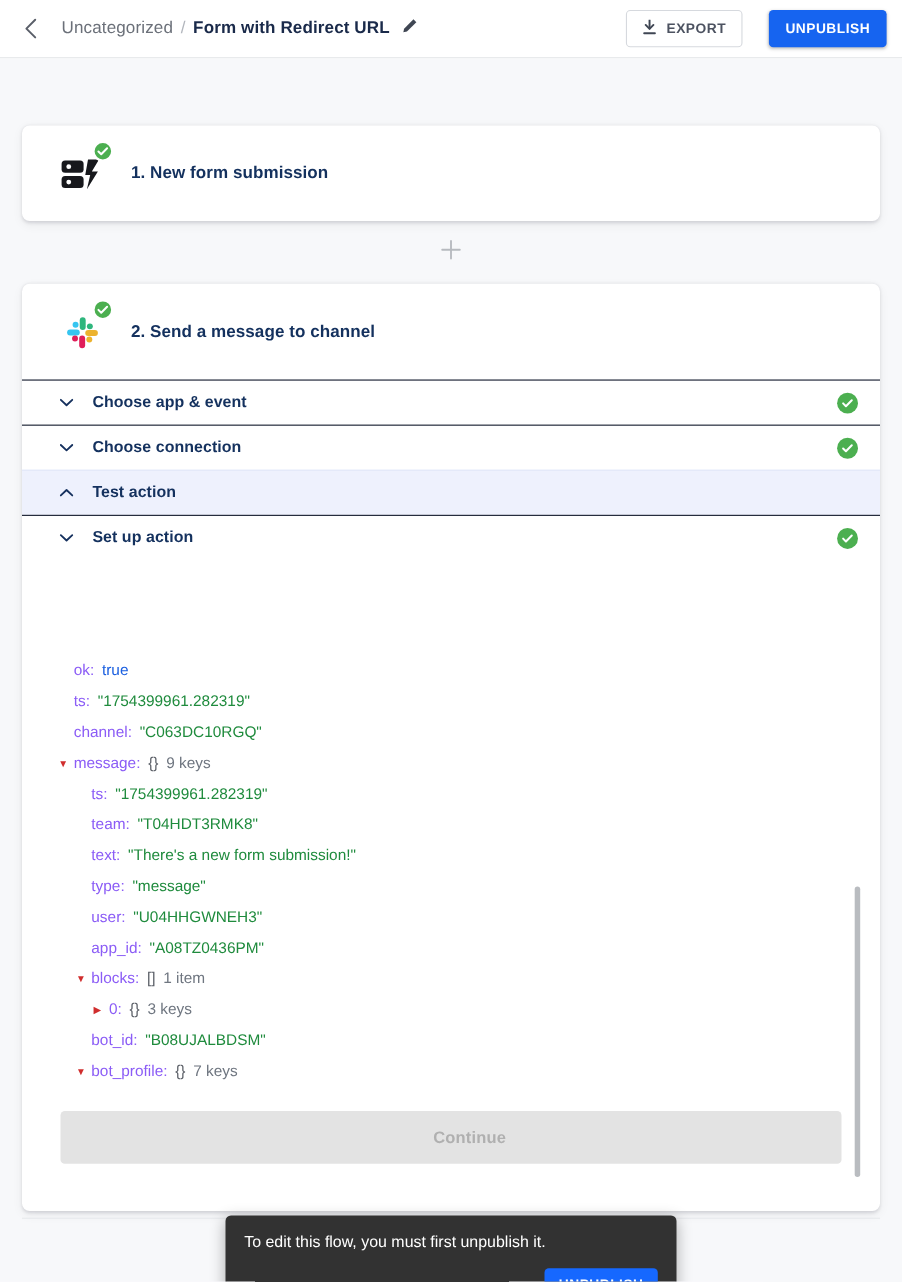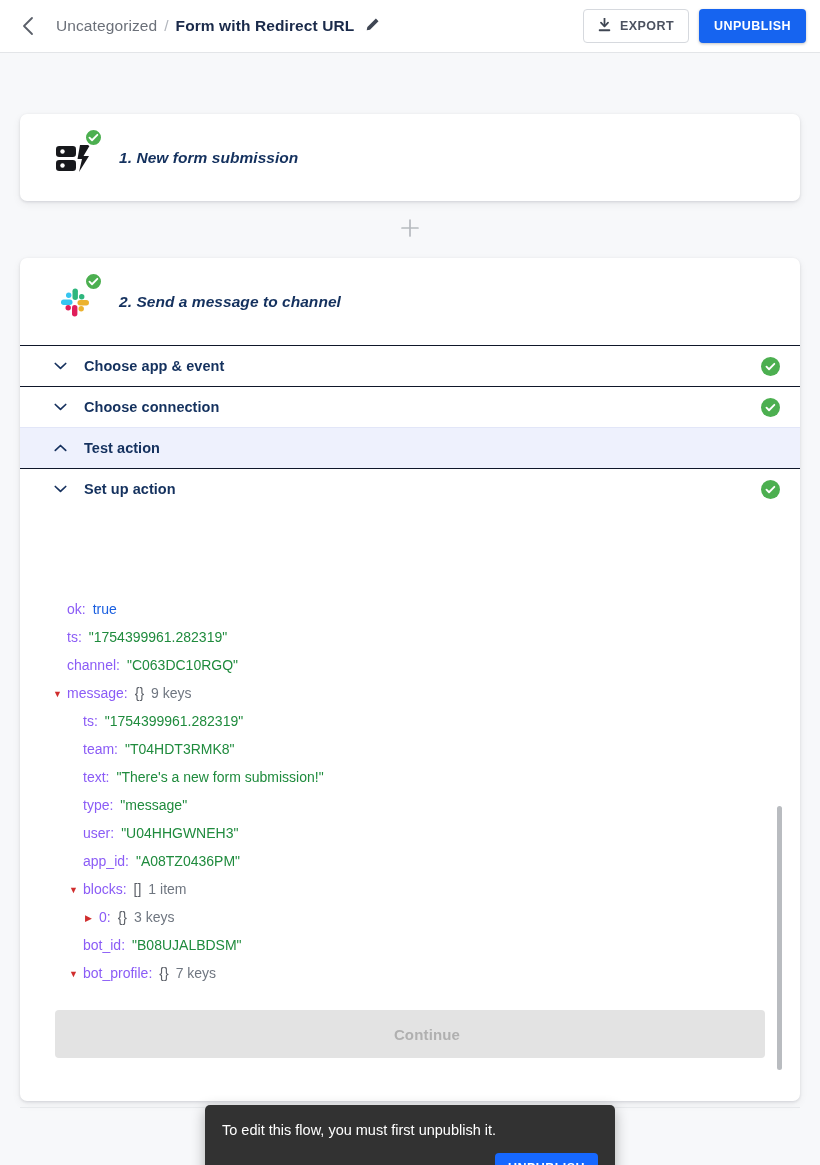--- a/index.html
+++ b/index.html
@@ -20,21 +20,21 @@
   .back-btn {
     width: 26px; height: 26px; display: flex; align-items: center; justify-content: center;
     color: #5a5f69; flex: 0 0 auto; cursor: pointer;
   }
   .back-btn svg { display: block; }
   .crumbs { display: flex; align-items: center; gap: 7px; margin-left: 16px; }
   .crumb-muted { font-size: 15.5px; color: #6b7079; letter-spacing: .1px; }
   .crumb-sep { font-size: 15.5px; color: #b2b6bd; }
   .crumb-active { font-size: 15.5px; color: #1a2a4a; font-weight: 700; letter-spacing: .1px; }
   .pencil { margin-left: 4px; color: #4a5160; cursor: pointer; display: flex; align-items: center; }
-  .topbar-right { margin-left: auto; display: flex; align-items: center; gap: 10px; }
+  .topbar-right { margin-left: auto; display: flex; align-items: center; gap: 24px; }
   .btn-export {
     height: 34px; padding: 0 14px; border: 1px solid #d6d9de; border-radius: 4px;
     background: #fff; color: #4c5260; font-size: 12.5px; font-weight: 700;
     letter-spacing: .45px; display: flex; align-items: center; gap: 9px; cursor: pointer;
   }
   .btn-unpublish-top {
     height: 34px; padding: 0 15px; border: none; border-radius: 4px;
     background: #1664f0; color: #fff; font-size: 12.5px; font-weight: 700;
     letter-spacing: .45px; display: flex; align-items: center; cursor: pointer;
     box-shadow: 0 1px 3px rgba(0,0,0,.25);
@@ -53,21 +53,21 @@
 
   .node-head { position: relative; height: 87px; display: flex; align-items: center; padding-left: 32px; }
   .node-icon-wrap { position: relative; width: 46px; height: 46px; flex: 0 0 auto; }
   .node-text { margin-left: 21px; }
   .node-meta { display: flex; align-items: center; gap: 9px; margin-bottom: 4px; }
   .pill {
     border: 1px solid #c7cfe4; border-radius: 11px; padding: 2px 10px 3px;
     font-size: 12.5px; color: #2c3a57; background: #fff; line-height: 1.15;
   }
   .meta-app { font-size: 13px; color: #767b84; }
-  .node-title { font-size: 15.5px; font-weight: 700; color: #14315e; letter-spacing: .05px; font-style: italic; }
+  .node-title { font-size: 15.5px; font-weight: 700; color: #14315e; letter-spacing: .05px; }
 
   .check-badge {
     position: absolute; right: -5px; top: -7px; width: 19px; height: 19px;
     border-radius: 50%; background: #4caf50; display: flex; align-items: center; justify-content: center;
     border: 2px solid #fff;
   }
   .check-badge svg { display: block; }
 
   
   .plus-connector {

